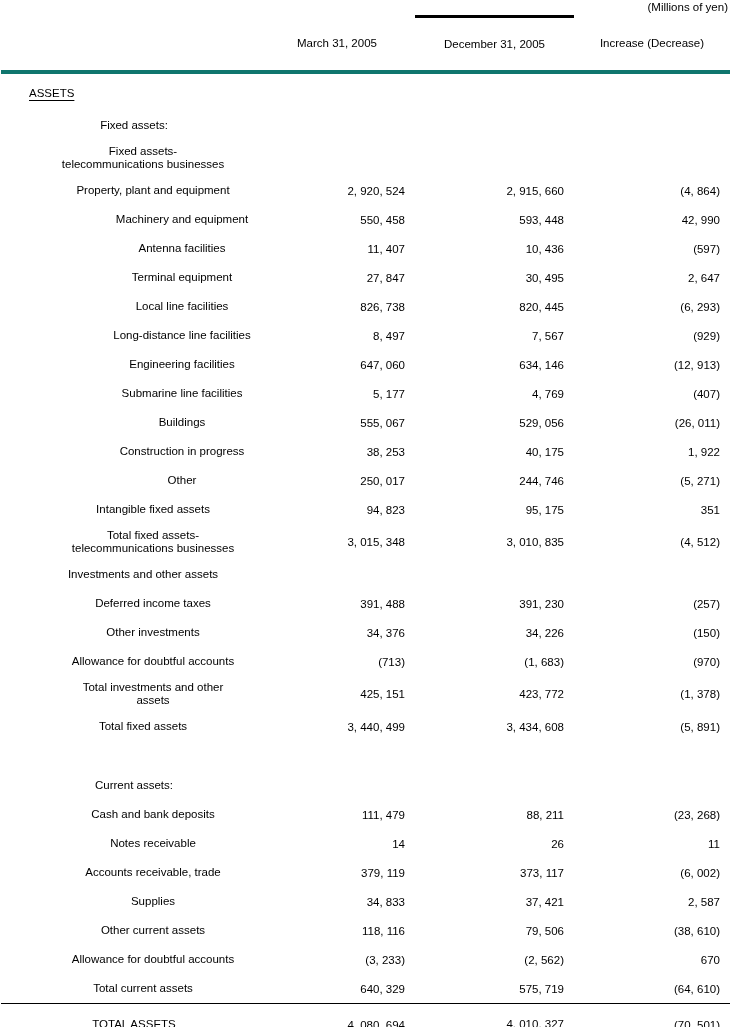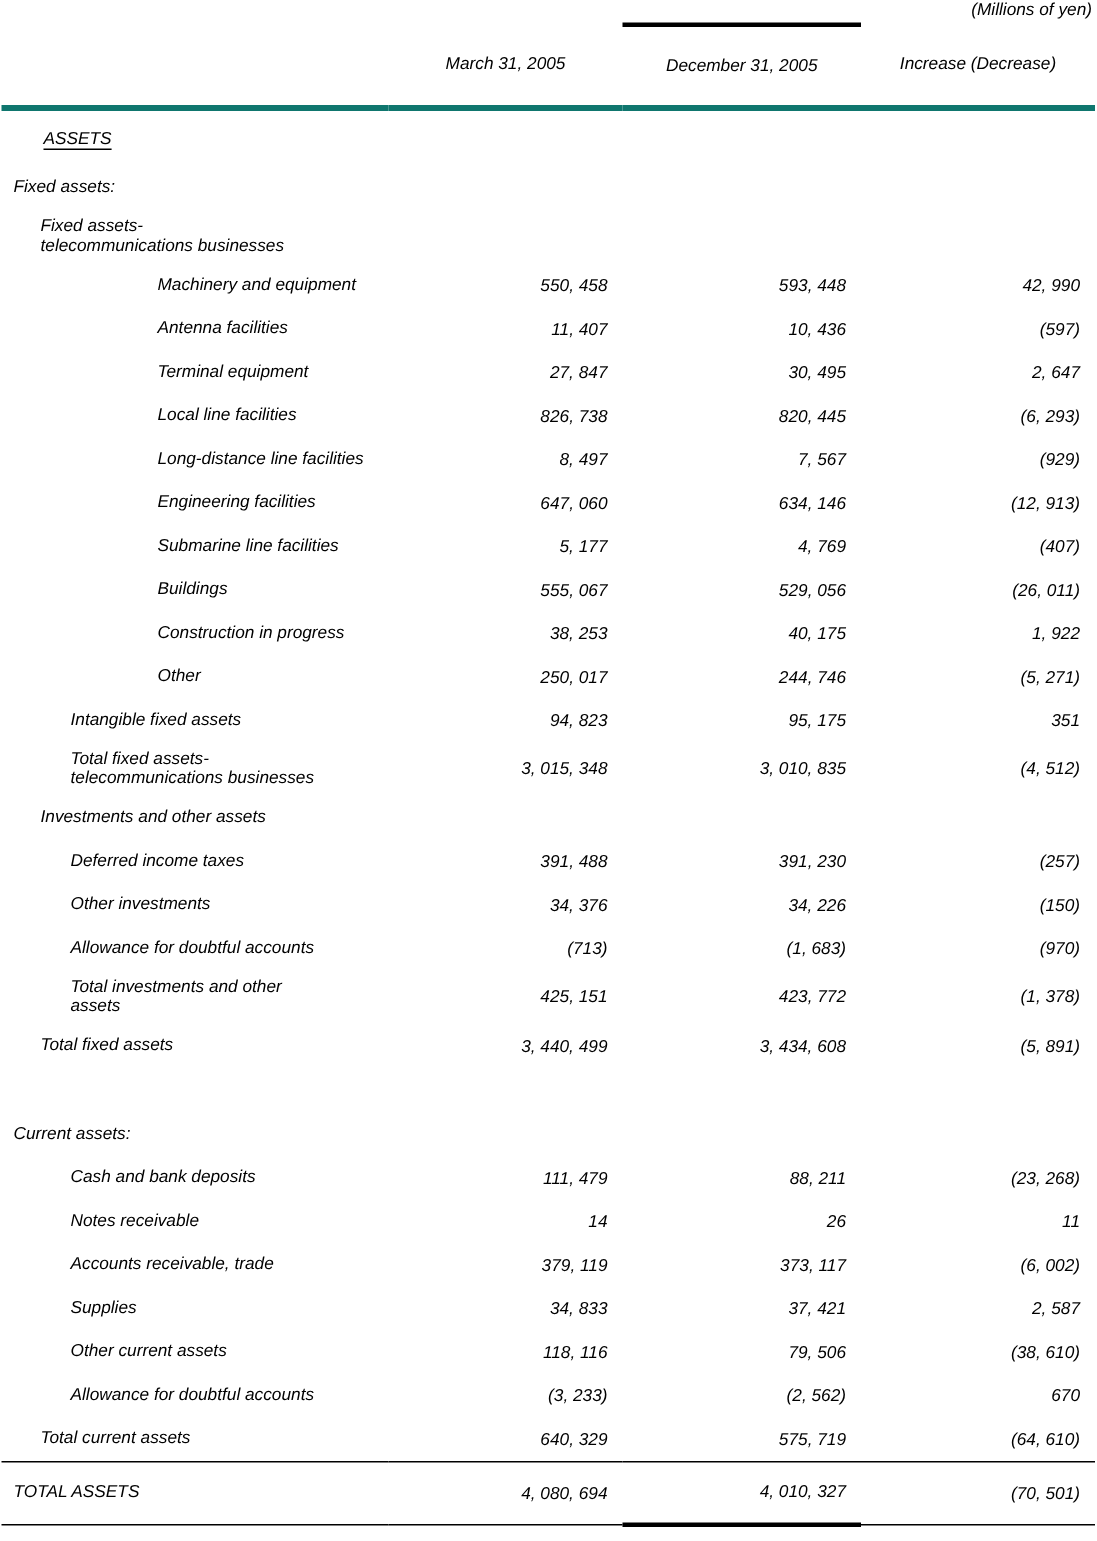--- a/index.html
+++ b/index.html
@@ -12,21 +12,20 @@
     height: 1027px;
     font-family: "Liberation Sans", sans-serif;
     color: #000000;
     -webkit-font-smoothing: none;
   }
   .page {
     position: relative;
     width: 731px;
     height: 1027px;
     box-sizing: border-box;
-    font-style: italic;
   }
   .unit-note {
     position: absolute;
     top: 0px;
     right: 3px;
     font-size: 11.5px;
     line-height: 14px;
     white-space: nowrap;
   }
   table.bs {
@@ -69,21 +68,21 @@
   }
 
   
   tr.data-row td { height: 29px; }
   tr.tall-row td { height: 36px; }
   tr.blank-row td { height: 30px; }
   tr.assets-row td { height: 37px; }
 
   .lbl {
     display: block;
-    text-align: left;
+    text-align: center;
     white-space: pre-line;
     line-height: 13.5px;
   }
   .num {
     display: block;
     text-align: right;
     padding-right: 10px;
     white-space: nowrap;
   }
   .i0 { padding-left: 8px; }
@@ -168,20 +167,34 @@
           </td>
           <td class="cell-dec">
             <span class="num"></span>
           </td>
           <td class="cell-inc">
             <span class="num"></span>
           </td>
         </tr>
         <tr class="data-row">
           <td class="cell-label">
+            <span class="lbl i2">Property, plant and equipment</span>
+          </td>
+          <td class="cell-mar">
+            <span class="num">2, 920, 524</span>
+          </td>
+          <td class="cell-dec">
+            <span class="num">2, 915, 660</span>
+          </td>
+          <td class="cell-inc">
+            <span class="num">(4, 864)</span>
+          </td>
+        </tr>
+        <tr class="data-row">
+          <td class="cell-label">
             <span class="lbl i3">Machinery and equipment</span>
           </td>
           <td class="cell-mar">
             <span class="num">550, 458</span>
           </td>
           <td class="cell-dec">
             <span class="num">593, 448</span>
           </td>
           <td class="cell-inc">
             <span class="num">42, 990</span>

